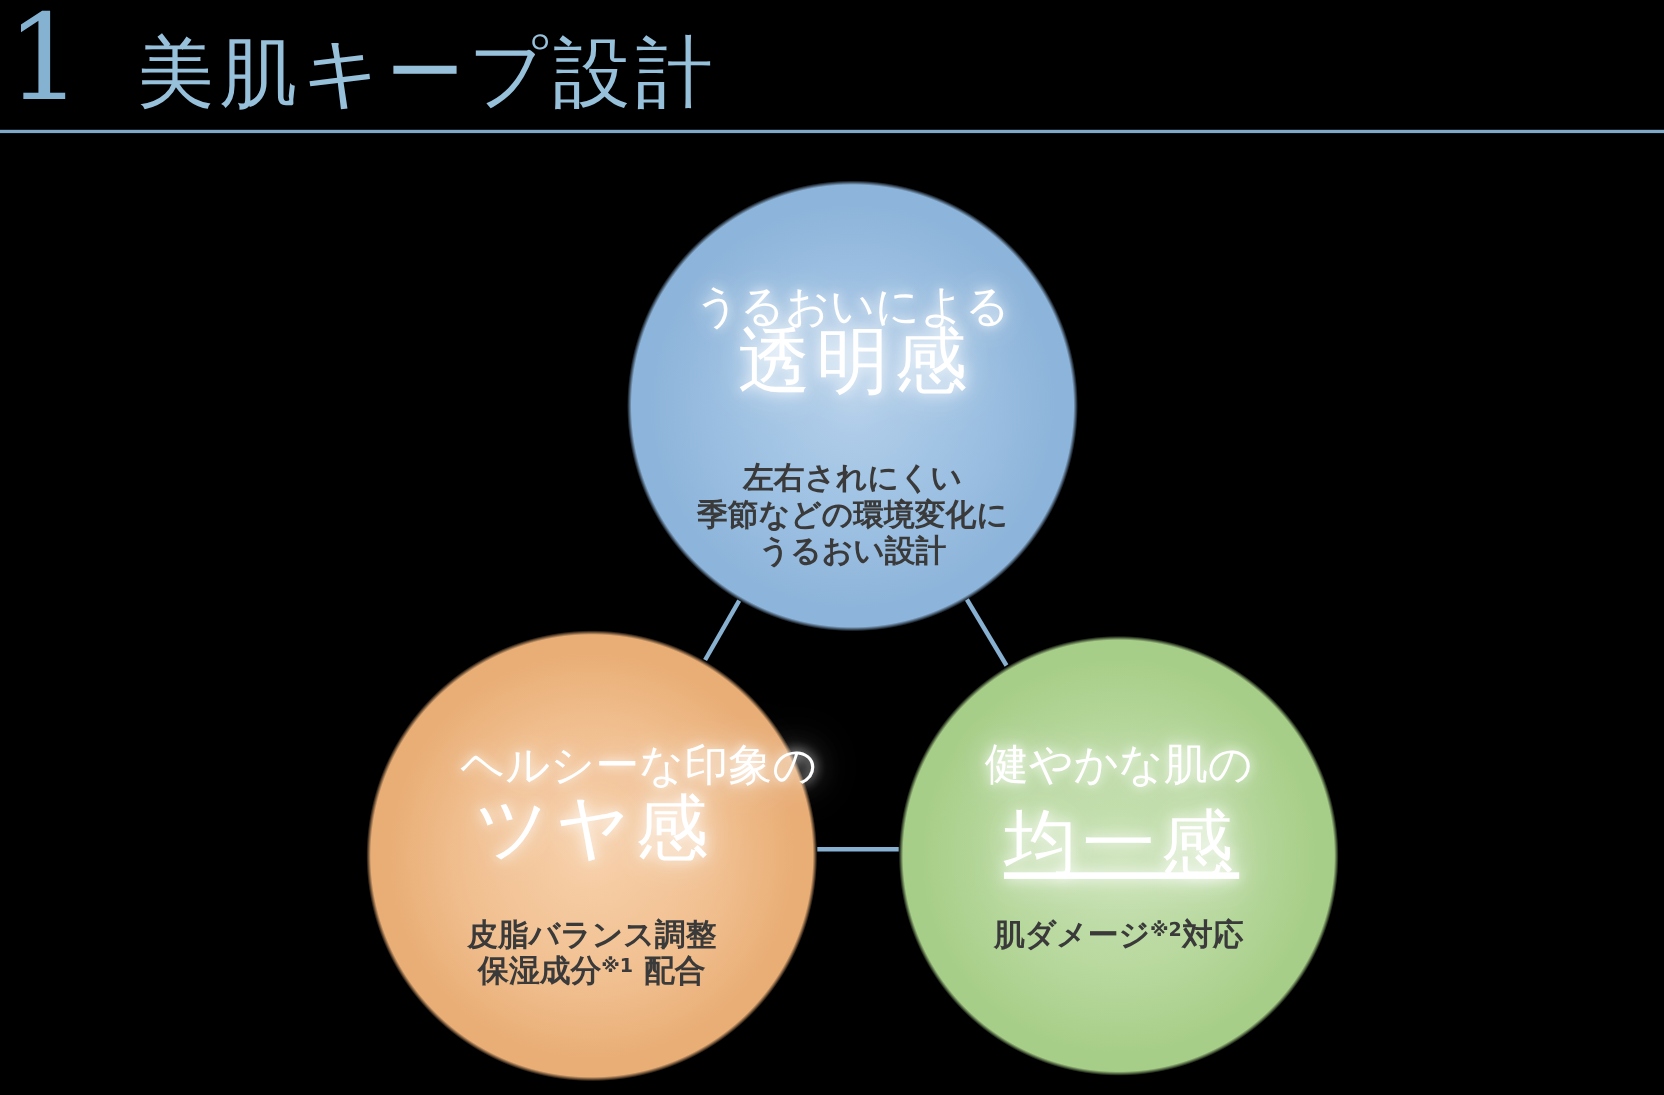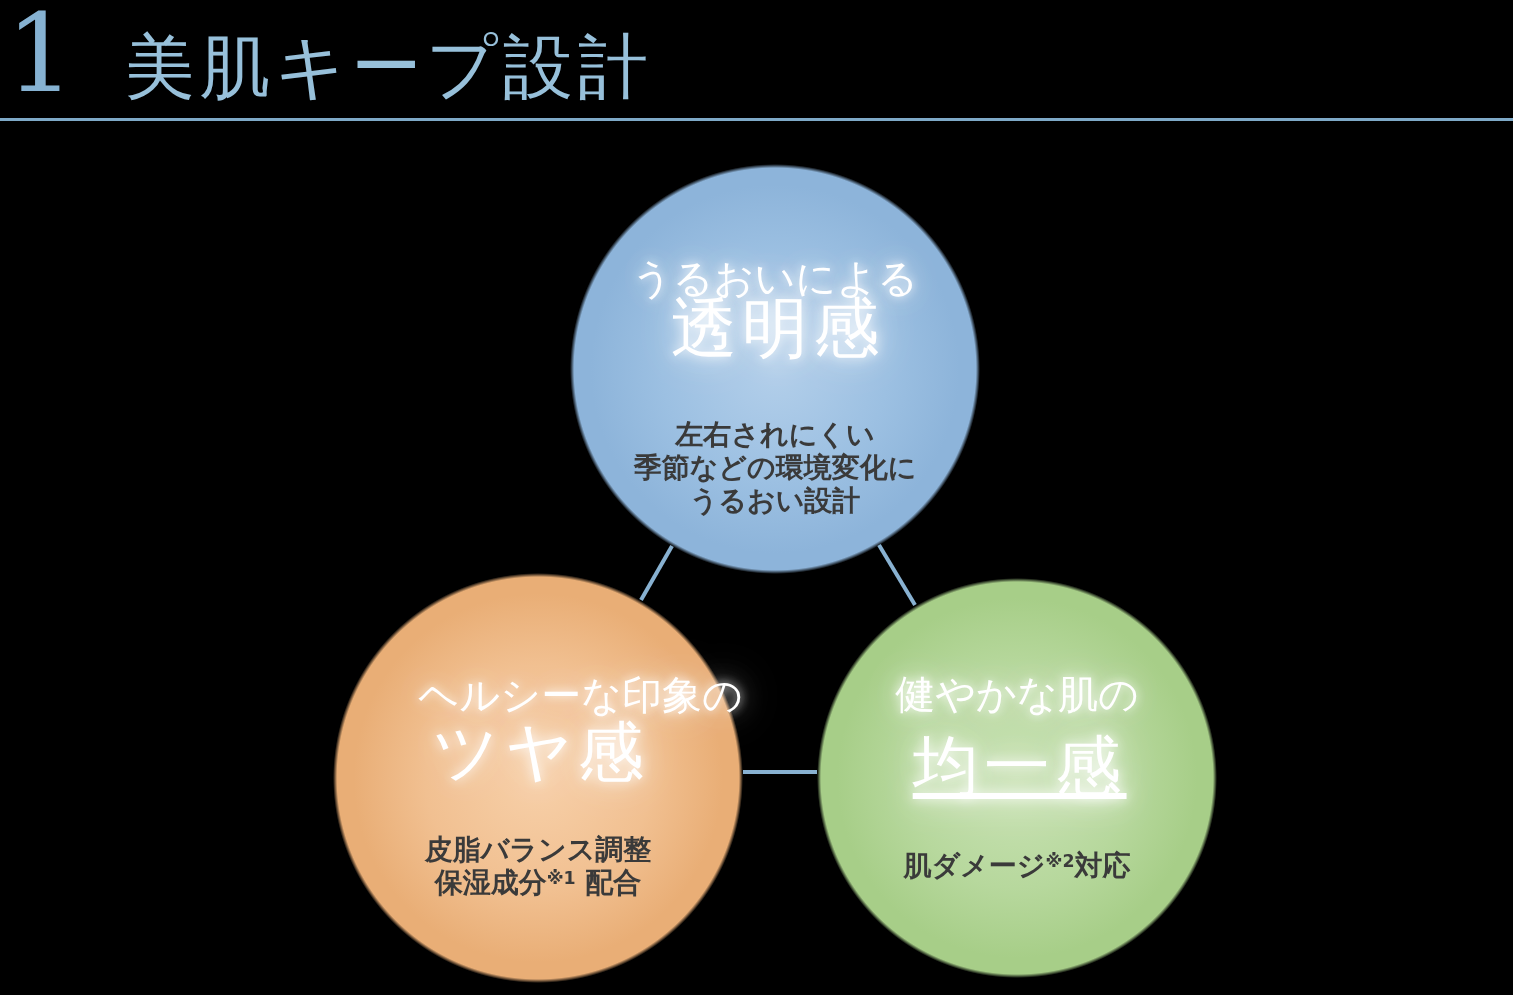--- a/index.html
+++ b/index.html
@@ -138,21 +138,21 @@
   .circle-blue  .top-label { top: 91px; }
   .circle-blue  .main-label { top: 130px; font-family: Liberation Mono, monospace; }
   .circle-blue  .desc { top: 254px; }
 
   .circle-orange .top-label { top: 99px; text-align: right; }
   .circle-orange .main-label { top: 140px; }
   .circle-orange .desc { top: 260px; }
 
   .circle-green .top-label { top: 93px; }
   .circle-green .main-label { top: 149px; text-decoration: underline; }
-  .circle-green .desc { top: 271px; }
+  .circle-green .desc { top: 255px; }
 </style>
 </head>
 <body>
 
 <div class="stage">
 
   <div class="title-row">
     <span class="title-number">1</span>
     <span class="title-text">美肌キープ設計</span>
   </div>

